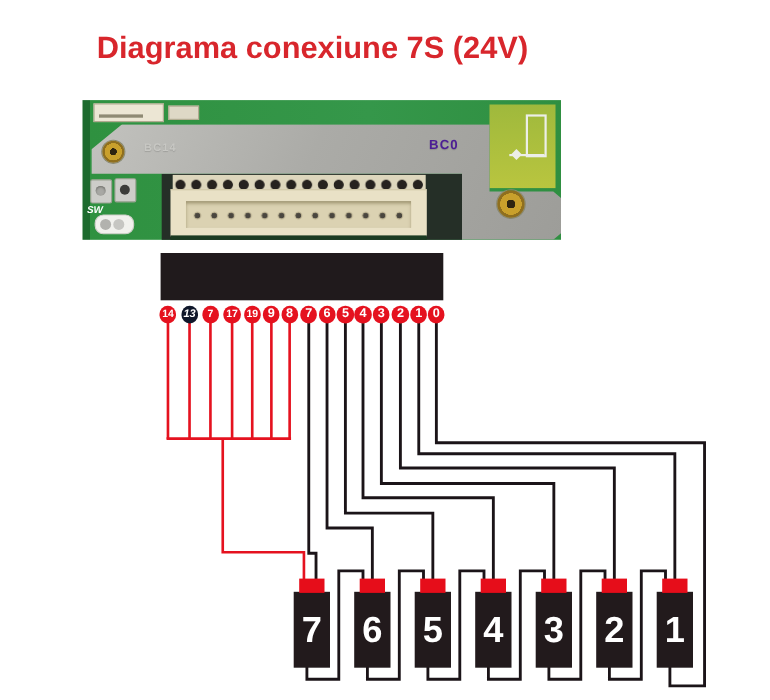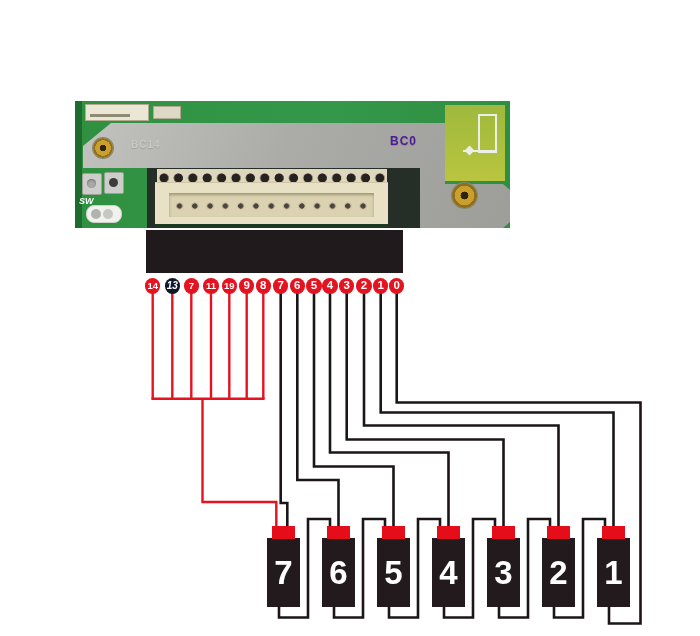--- a/index.html
+++ b/index.html
@@ -4,21 +4,21 @@
 <style>
   html,body{margin:0;padding:0;background:#ffffff;}
   #canvas{position:relative;width:700px;height:636px;background:#ffffff;overflow:hidden;
           font-family:"Liberation Sans", sans-serif;}
 
   
   #page-title{position:absolute;left:88px;top:28px;margin:0;font-size:28px;font-weight:bold;
               letter-spacing:0px;white-space:nowrap;}
 
   
-  #pcb-photo{position:absolute;left:75px;top:101px;width:435px;height:127px;}
+  #pcb-photo{position:absolute;left:75px;top:91px;width:435px;height:127px;}
   #pcb-board{position:absolute;inset:0;background:linear-gradient(90deg,#1d6b2e 0px,#1d6b2e 7px,#2f9140 7px,#35974a 60%,#2f8f41 100%);}
   #pcb-comp1{position:absolute;left:10px;top:3px;width:62px;height:15px;background:#ece6d4;border:1px solid #b0a98f;}
   #pcb-comp1-inner{position:absolute;left:4px;top:9px;width:40px;height:3px;background:#8f8a74;}
   #pcb-comp2{position:absolute;left:78px;top:5px;width:26px;height:11px;background:#ded8c6;border:1px solid #b0a98f;}
   #pcb-trace-patch{position:absolute;left:370px;top:4px;width:60px;height:76px;background:linear-gradient(180deg,#9fb93c,#b9c53f);}
   #trace-rect{position:absolute;left:33px;top:9px;width:15px;height:35px;border:2px solid #eceee8;}
   #trace-line{position:absolute;left:18px;top:45px;width:32px;height:2px;background:#eceee8;}
   #trace-diamond{position:absolute;left:21px;top:42px;width:7px;height:7px;background:#eceee8;transform:rotate(45deg);}
   #shield-plate{position:absolute;left:8px;top:22px;width:427px;height:105px;
       background:linear-gradient(115deg,#c2c2be 0%,#ababa7 45%,#9d9d99 100%);
@@ -60,20 +60,21 @@
        color:#ffffff;font-weight:bold;line-height:1;}
   .battery{position:absolute;width:33px;height:69px;display:flex;align-items:center;justify-content:center;}
   .battery .cap{position:absolute;left:5px;top:-12px;width:23px;height:13px;}
   .battery .num{color:#ffffff;font-weight:bold;font-size:33px;line-height:1;}
 </style>
 </head>
 <body>
 
 <div id="canvas">
 
+  <h1 id="page-title" style="color: rgb(216, 38, 44);">Diagrama conexiune 7S (24V)</h1>
 
   <div id="pcb-photo">
     <div id="pcb-board"></div>
     <div id="pcb-comp1">
         <div id="pcb-comp1-inner"></div>
       </div>
     <div id="pcb-comp2"></div>
     <div id="pcb-trace-patch">
       <div id="trace-rect"></div>
       <div id="trace-line"></div>
@@ -130,21 +131,21 @@
         <polyline points="389,604 389,617.5 418,617.5 418,519 440,519 440,530" fill="none" stroke="#1b1418" stroke-width="2.6"></polyline>
         <polyline points="444,604 444,617.5 473,617.5 473,519 495,519 495,530" fill="none" stroke="#1b1418" stroke-width="2.6"></polyline>
         <polyline points="499,604 499,617.5 528,617.5 528,519 550,519 550,530" fill="none" stroke="#1b1418" stroke-width="2.6"></polyline>
         <polyline points="554,604 554,617.5 583,617.5 583,519 605,519 605,530" fill="none" stroke="#1b1418" stroke-width="2.6"></polyline>
       </svg></div>
 
   <div id="pins-layer">
       <div class="pin" style="left: 144.95px; top: 278.25px; background: rgb(229, 18, 31); font-size: 9.5px;">14</div>
       <div class="pin" style="left: 164.55px; top: 278.25px; background: #0f172a; font-size: 10px; font-style: italic;">13</div>
       <div class="pin" style="left: 183.55px; top: 278.25px; background: rgb(229, 18, 31); font-size: 9.5px;">7</div>
-      <div class="pin" style="left: 203.25px; top: 278.25px; background: rgb(229, 18, 31); font-size: 9.5px;">11</div>
+      <div class="pin" style="left: 203.25px; top: 278.25px; background: rgb(229, 18, 31); font-size: 9.5px;">17</div>
       <div class="pin" style="left: 221.55px; top: 278.25px; background: rgb(229, 18, 31); font-size: 9.5px;">19</div>
       <div class="pin" style="left: 238.95px; top: 278.25px; background: rgb(229, 18, 31); font-size: 11.5px;">9</div>
       <div class="pin" style="left: 255.55px; top: 278.25px; background: rgb(229, 18, 31); font-size: 11.5px;">8</div>
       <div class="pin" style="left: 272.95px; top: 278.25px; background: rgb(229, 18, 31); font-size: 11.5px;">7</div>
       <div class="pin" style="left: 289.55px; top: 278.25px; background: rgb(229, 18, 31); font-size: 11.5px;">6</div>
       <div class="pin" style="left: 306.25px; top: 278.25px; background: rgb(229, 18, 31); font-size: 11.5px;">5</div>
       <div class="pin" style="left: 322.25px; top: 278.25px; background: rgb(229, 18, 31); font-size: 11.5px;">4</div>
       <div class="pin" style="left: 338.95px; top: 278.25px; background: rgb(229, 18, 31); font-size: 11.5px;">3</div>
       <div class="pin" style="left: 356.25px; top: 278.25px; background: rgb(229, 18, 31); font-size: 11.5px;">2</div>
       <div class="pin" style="left: 372.95px; top: 278.25px; background: rgb(229, 18, 31); font-size: 11.5px;">1</div>

